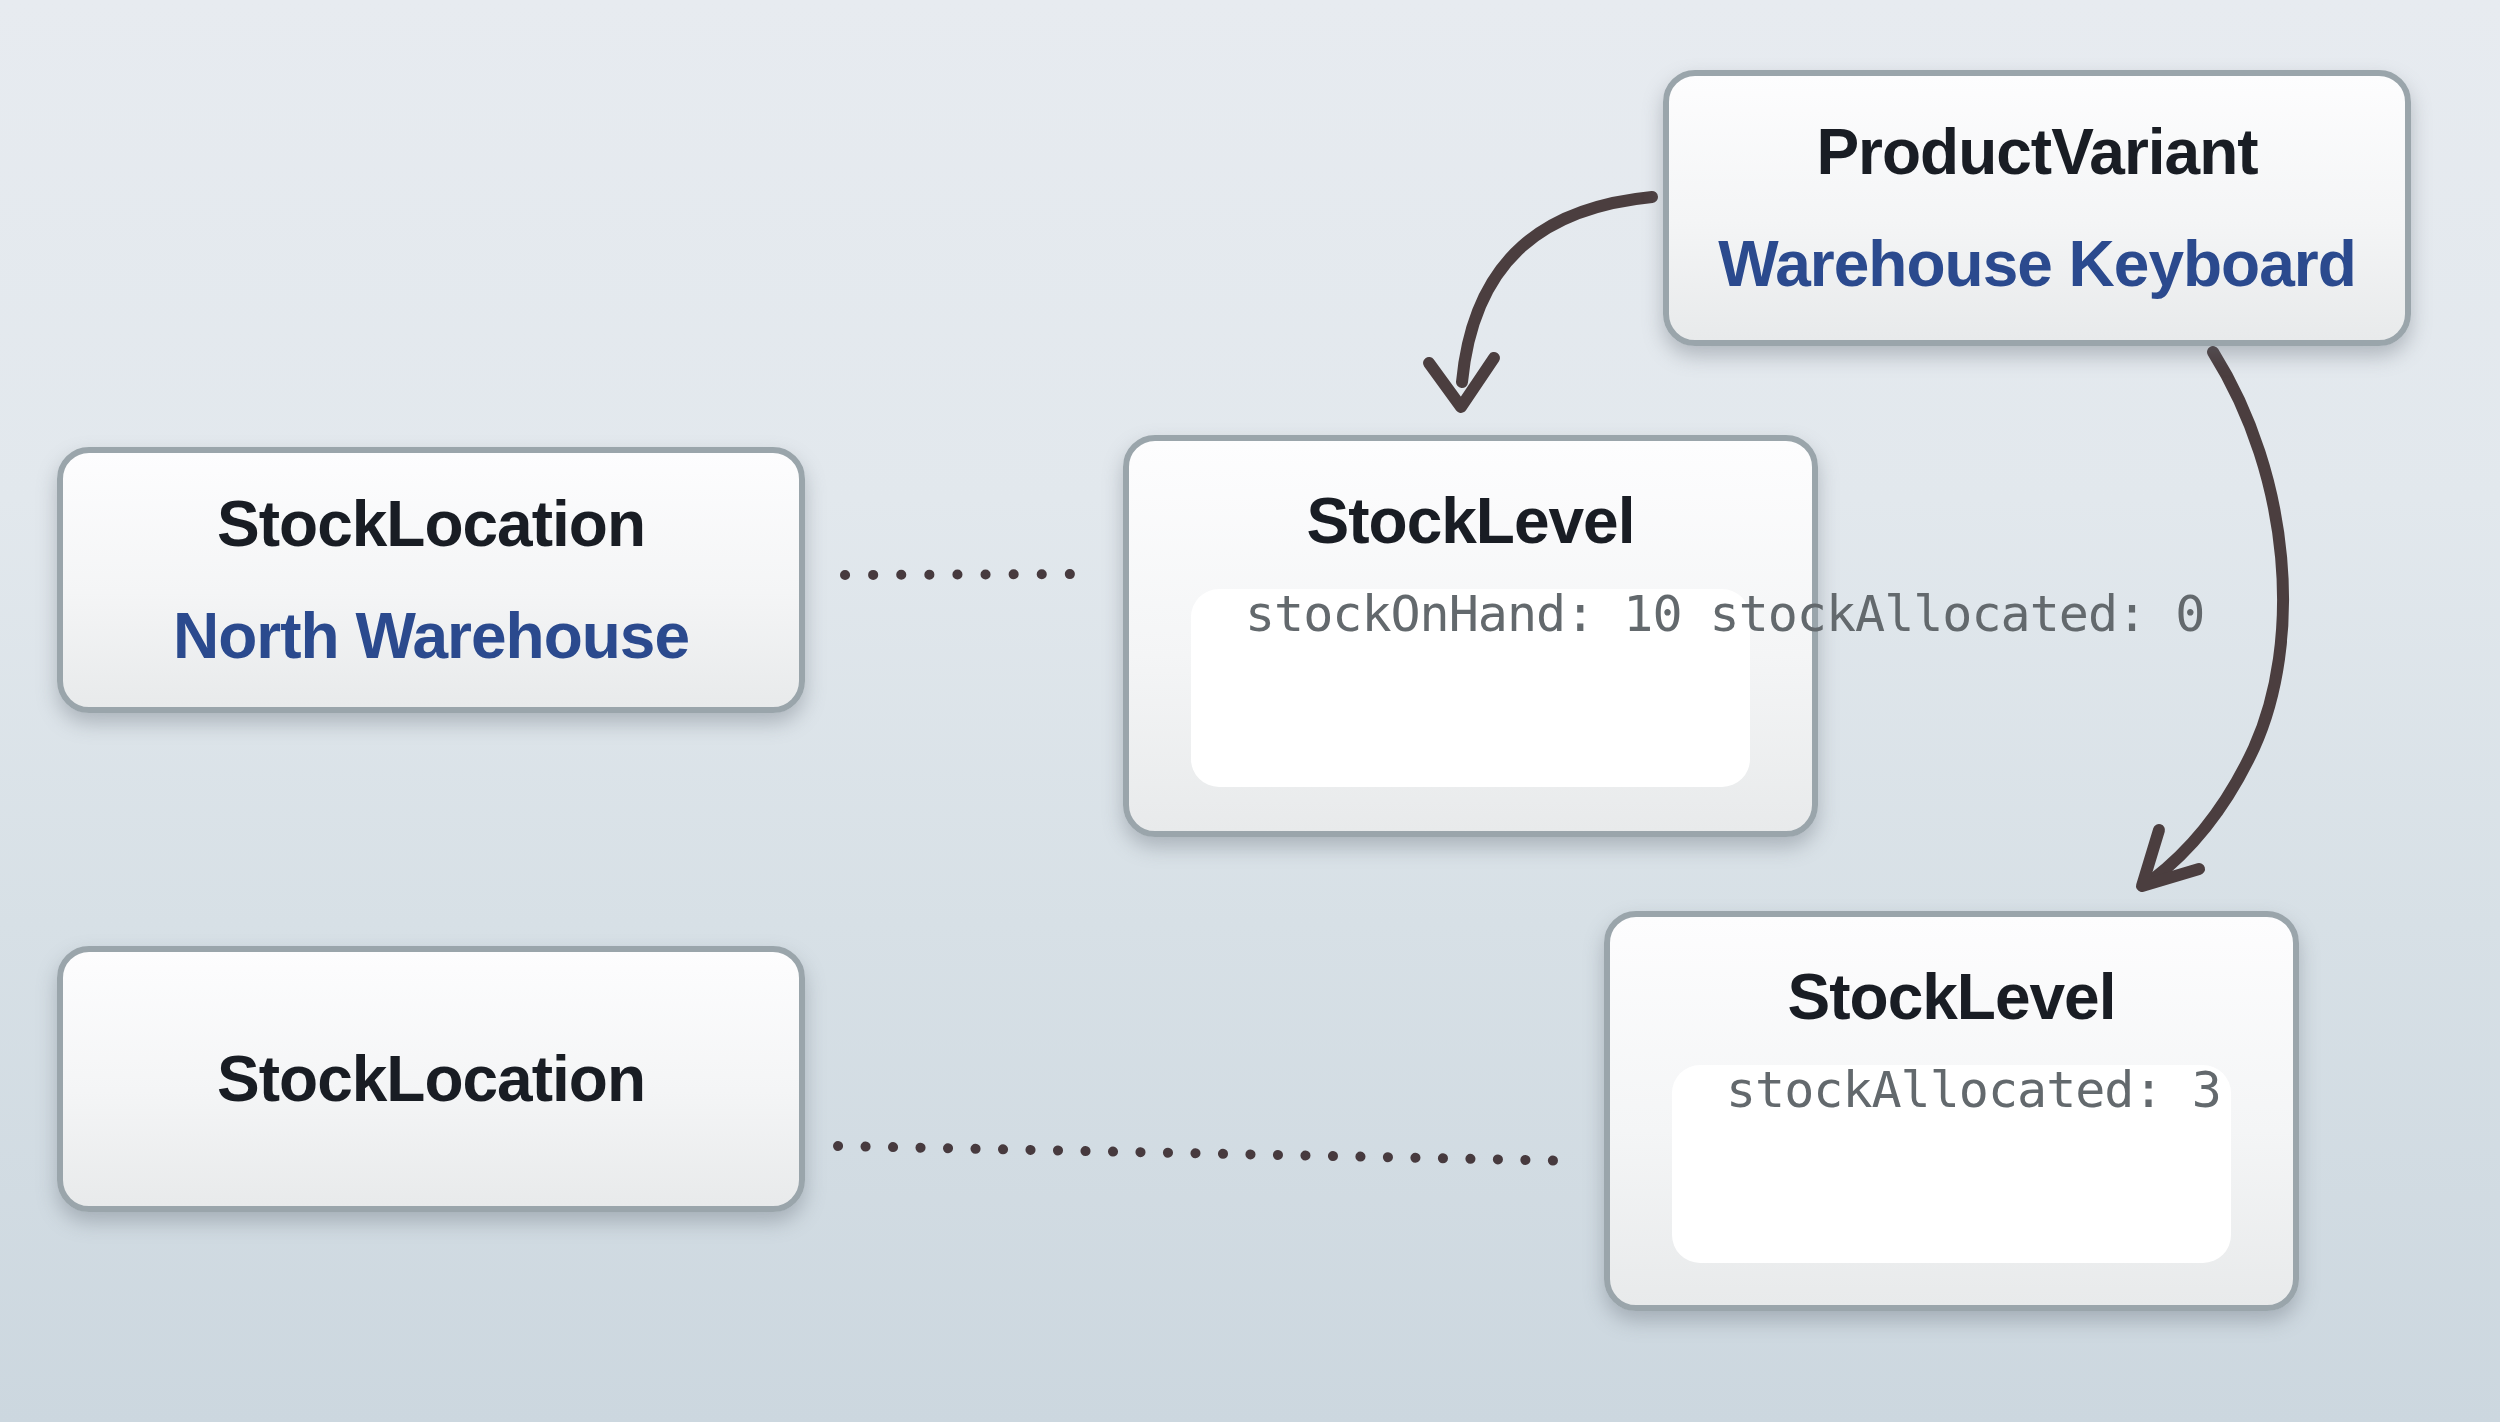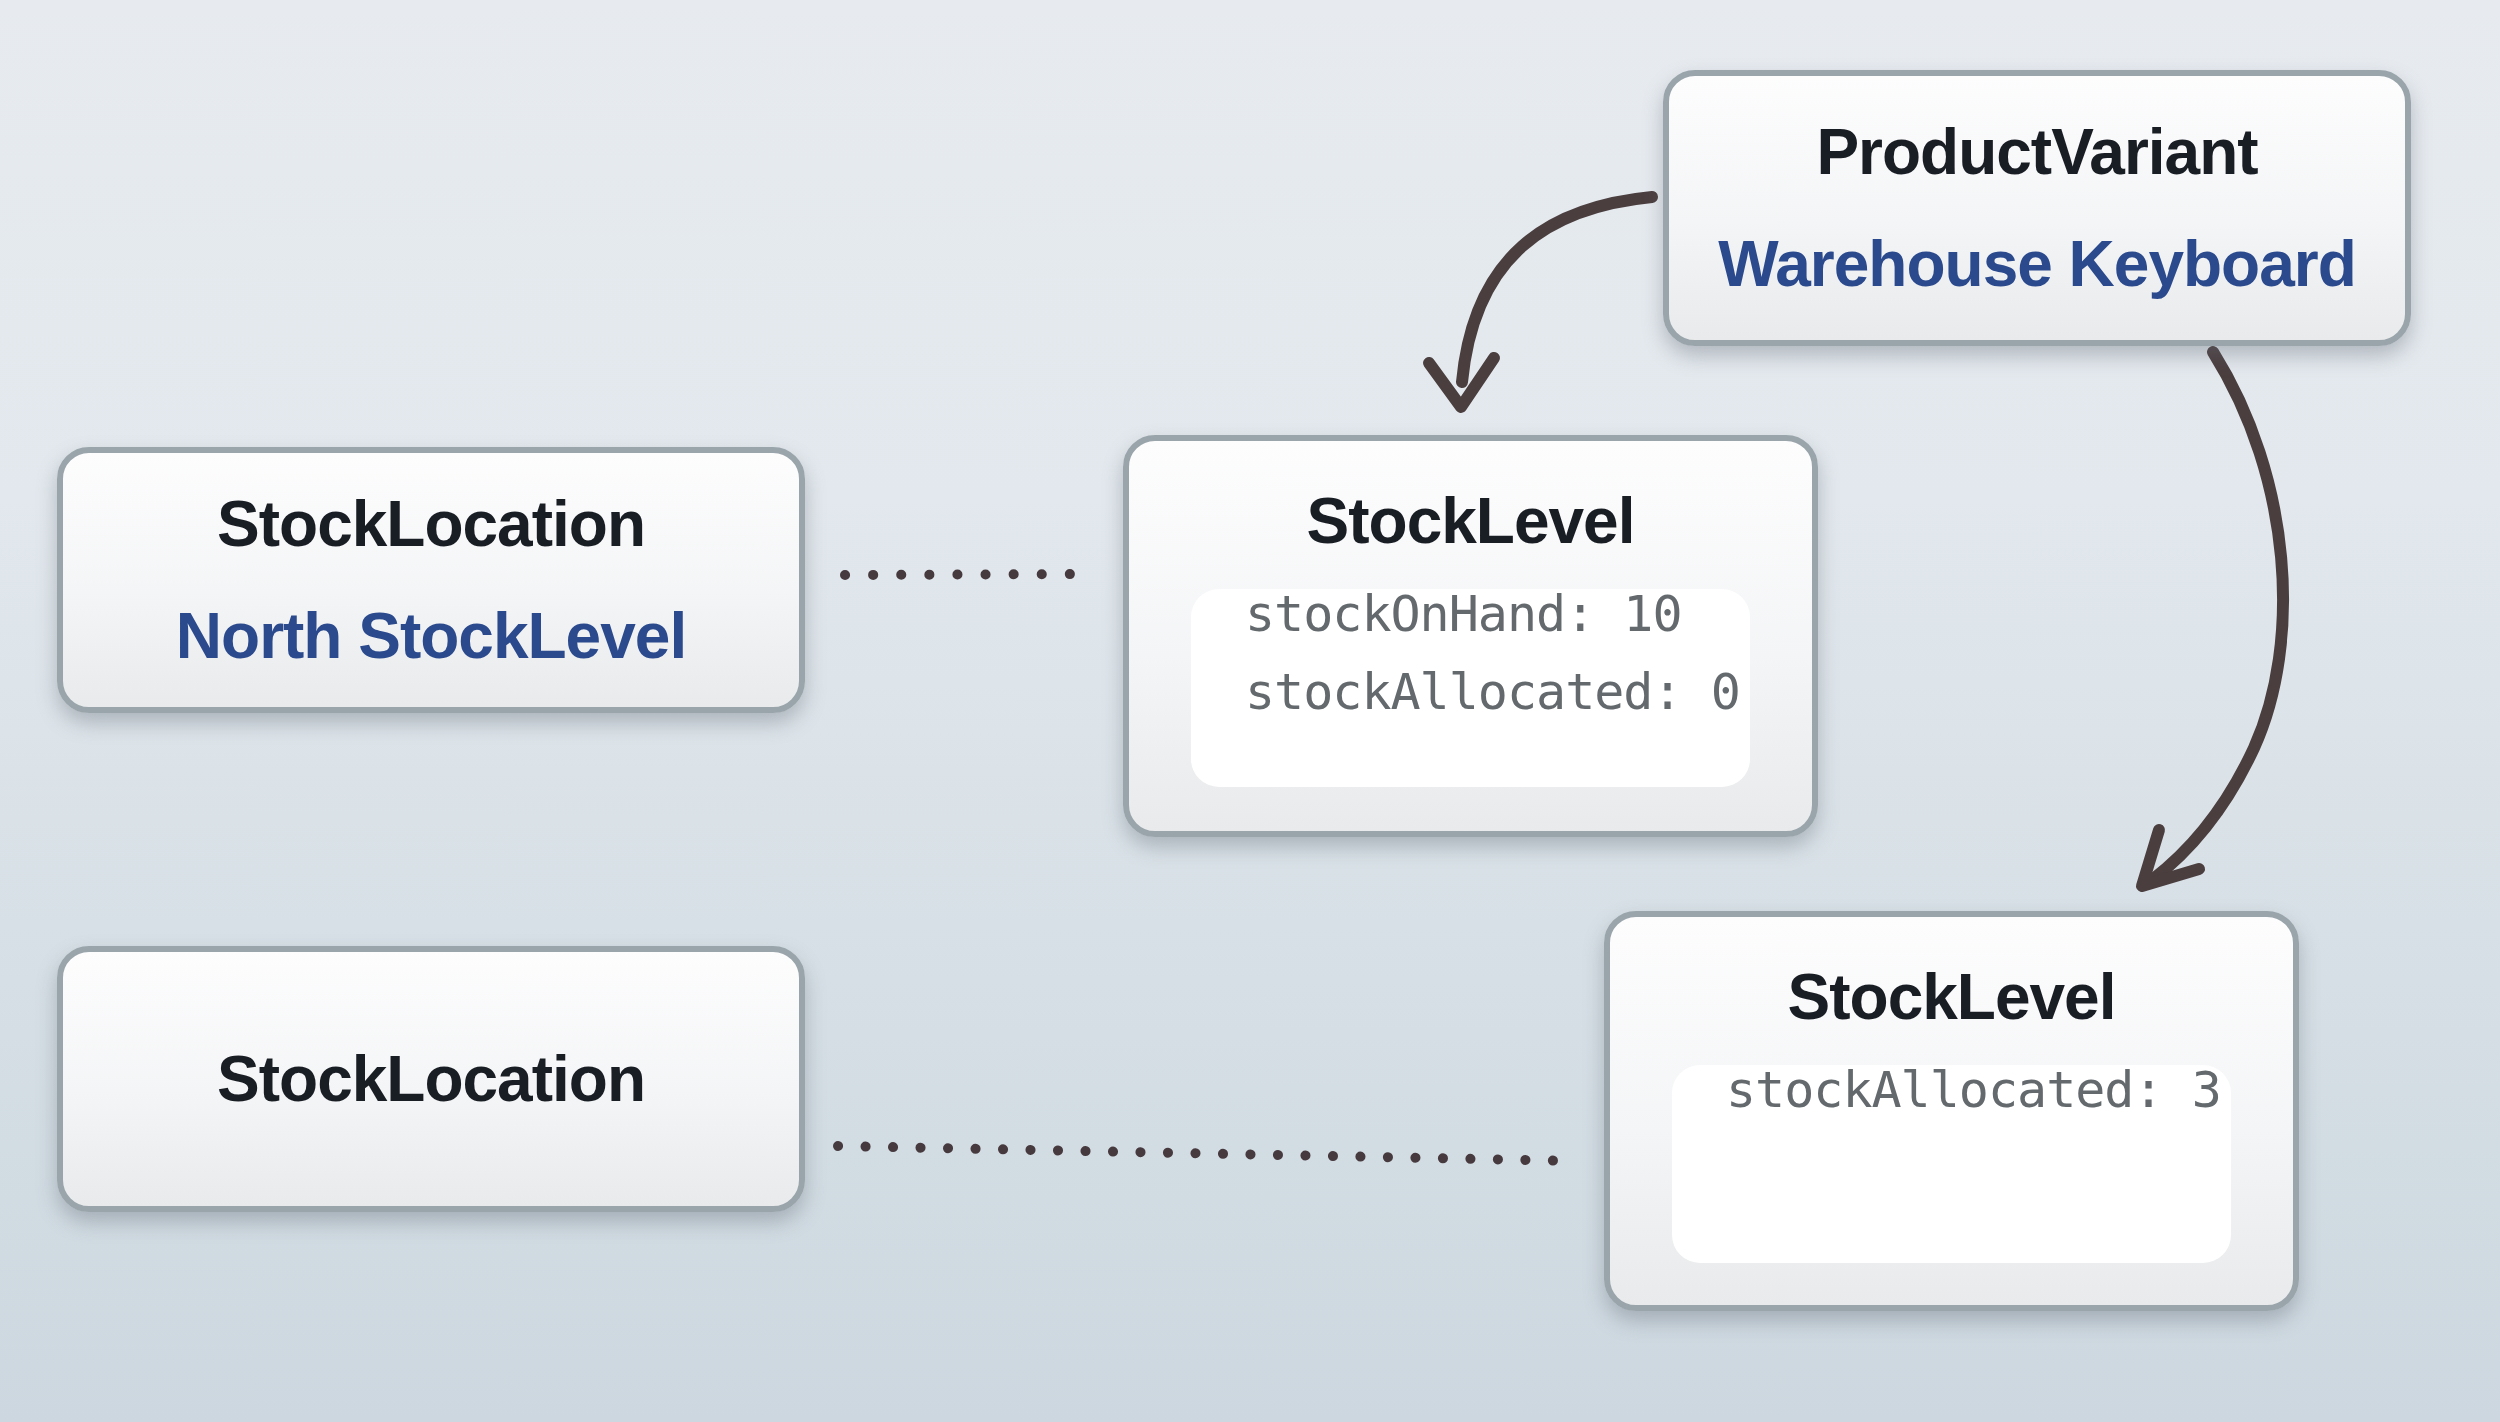--- a/index.html
+++ b/index.html
@@ -21,21 +21,21 @@
   #pv{left:1663px;top:70px;width:748px;height:276px;}
   #sln{left:57px;top:447px;width:748px;height:266px;}
   #sls{left:57px;top:946px;width:748px;height:266px;}
   #lvl1{left:1123px;top:435px;width:695px;height:402px;}
   #lvl2{left:1604px;top:911px;width:695px;height:400px;}
   .level-card{justify-content:flex-start;}
   .level-card .entity-title{margin-top:48px;}
   .code-box{
     position:absolute;left:62px;right:62px;top:148px;height:198px;
     background:#ffffff;border-radius:28px;
-    display:flex;flex-direction:column;justify-content:flex-start;gap:28px;
+    display:flex;flex-direction:row;justify-content:space-between;gap:28px;
     padding-left:54px;box-sizing:border-box;
   }
   .code-line{
     font-family:"DejaVu Sans Mono",monospace;
     font-size:50px;line-height:1;color:#63696d;letter-spacing:-1px;
     white-space:nowrap;
   }
   #overlay{position:absolute;left:0;top:0;pointer-events:none;}
 </style>
 </head>
@@ -58,21 +58,21 @@
   </g>
 </svg>
 
 <div id="pv" class="card two-line">
   <div class="entity-title">ProductVariant</div>
   <div class="entity-sub">Warehouse Keyboard</div>
 </div>
 
 <div id="sln" class="card two-line">
   <div class="entity-title">StockLocation</div>
-  <div class="entity-sub">North StockLevel</div>
+  <div class="entity-sub">North Warehouse</div>
 </div>
 
 <div id="sls" class="card two-line">
   <div class="entity-title">StockLocation</div>
 </div>
 
 <div id="lvl1" class="card level-card">
   <div class="entity-title">StockLevel</div>
   <div class="code-box">
     <div class="code-line">stockOnHand: 10</div>

